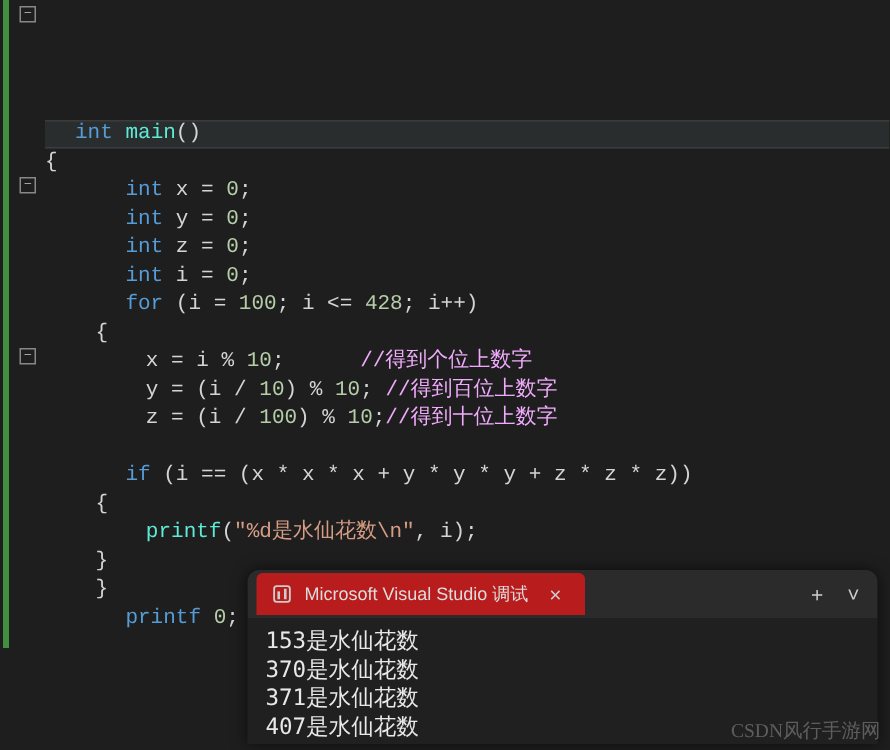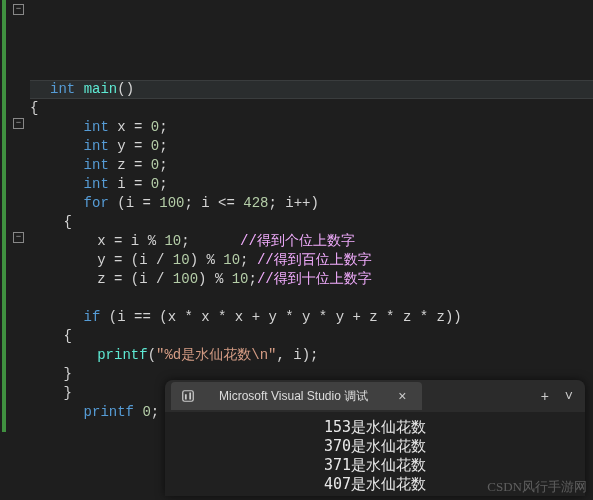--- a/index.html
+++ b/index.html
@@ -86,46 +86,45 @@
   .popup-titlebar {
     display: flex;
     align-items: center;
     height: 32px;
     background: #2b2b2b;
     padding: 0 6px;
   }
   .tab {
     display: flex;
     align-items: center;
-    background: #404040;
+    background: #b91c1c;
     height: 28px;
     padding: 0 10px;
     border-radius: 4px 4px 0 0;
     color: #ddd;
     font-size: 12px;
     font-family: "Segoe UI", sans-serif;
-    gap: 24px;
+    gap: 8px;
   }
   .tab-title { max-width: 180px; overflow: hidden; white-space: nowrap; }
   .tab-close, .tb-btn {
     color: #ccc;
     font-size: 14px;
     cursor: pointer;
     padding: 2px 6px;
     font-family: "Segoe UI", sans-serif;
   }
   .tb-btns { margin-left: auto; display:flex; gap:4px; }
   .popup-body {
     padding: 6px 12px;
     font-family: Consolas, monospace;
     font-size: 15px;
     color: #e8e8e8;
     line-height: 19px;
     white-space: pre;
-    text-align: center;
   }
   .watermark {
     position: absolute;
     right: 6px;
     bottom: 4px;
     color: rgba(210,210,210,0.35);
     font-size: 13px;
     font-family: Liberation Serif, serif;
     z-index: 20;
   }

